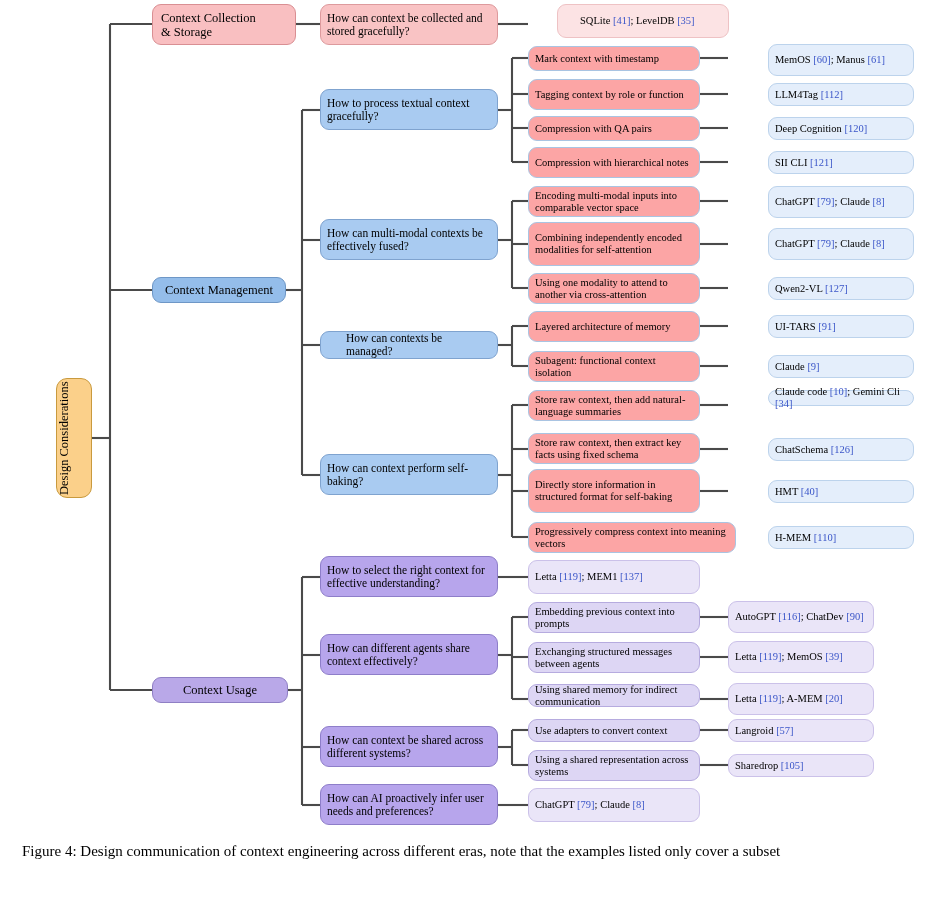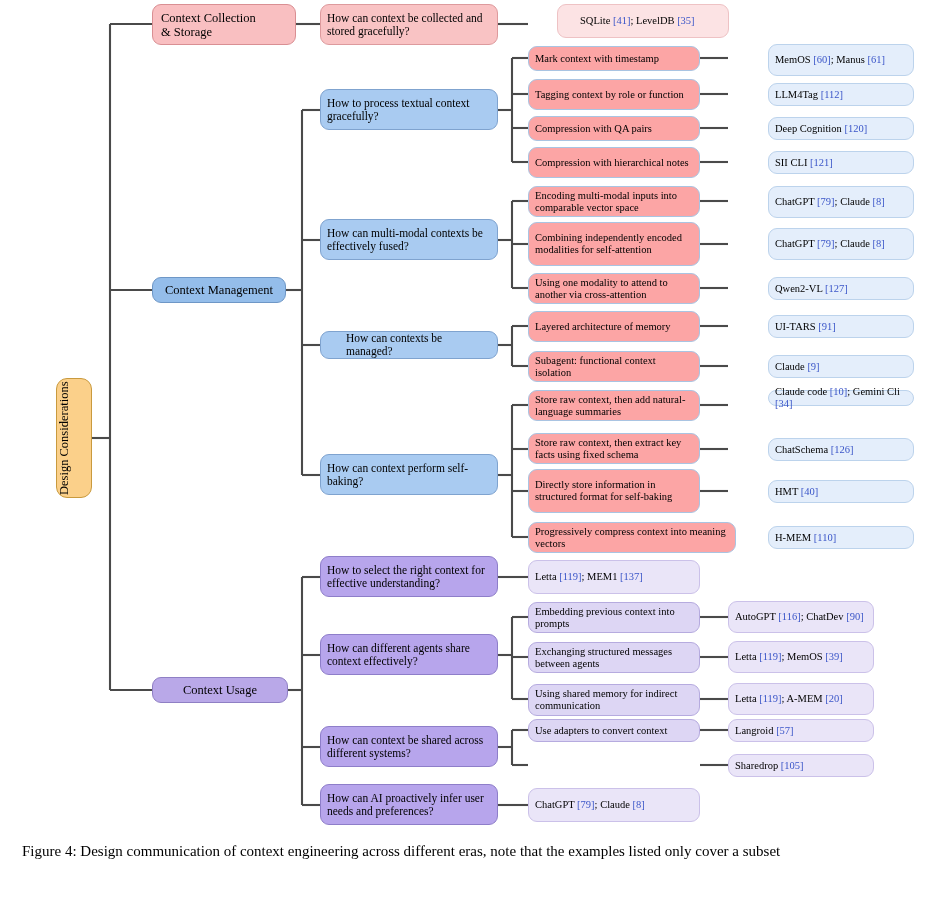--- a/index.html
+++ b/index.html
@@ -229,26 +229,29 @@
   </div>
   <div class="node m blue" style="left:528px;top:522px;width:208px;height:31px;justify-content:center;">
     <span class="txt">Progressively compress context into meaning vectors</span>
   </div>
   <div class="node m purple" style="left:528px;top:602px;width:172px;height:31px;">
     <span class="txt">Embedding previous context into prompts</span>
   </div>
   <div class="node m purple" style="left:528px;top:642px;width:172px;height:31px;">
     <span class="txt">Exchanging structured messages between agents</span>
   </div>
-  <div class="node m purple" style="left:528px;top:684px;width:172px;height:32px;">
+  <div class="node m purple" style="left:528px;top:684px;width:172px;height:23px;">
     <span class="txt">Using shared memory for indirect communication</span>
   </div>
   <div class="node m purple" style="left:528px;top:719px;width:172px;height:23px;">
     <span class="txt">Use adapters to convert context</span>
   </div>
+  <div class="node m purple" style="left:528px;top:750px;width:172px;height:31px;">
+    <span class="txt">Using a shared representation across systems</span>
+  </div>
 
   <div class="node ex pink" style="left:557px;top:4px;width:172px;height:34px;padding-left:16px;">
     <span class="txt">SQLite <span class="cite" style="color:#3a55c8">[41]</span>; LevelDB <span class="cite" style="color:#3a55c8">[35]</span></span>
   </div>
 
   <div class="node ex blue" style="left:728px;top:44px;width:146px;height:32px;">
     <span class="txt">MemOS <span class="cite" style="color:#3a55c8">[60]</span>; Manus <span class="cite" style="color:#3a55c8">[61]</span></span>
   </div>
   <div class="node ex blue" style="left:728px;top:83px;width:146px;height:23px;">
     <span class="txt">LLM4Tag <span class="cite" style="color:#3a55c8">[112]</span></span>

